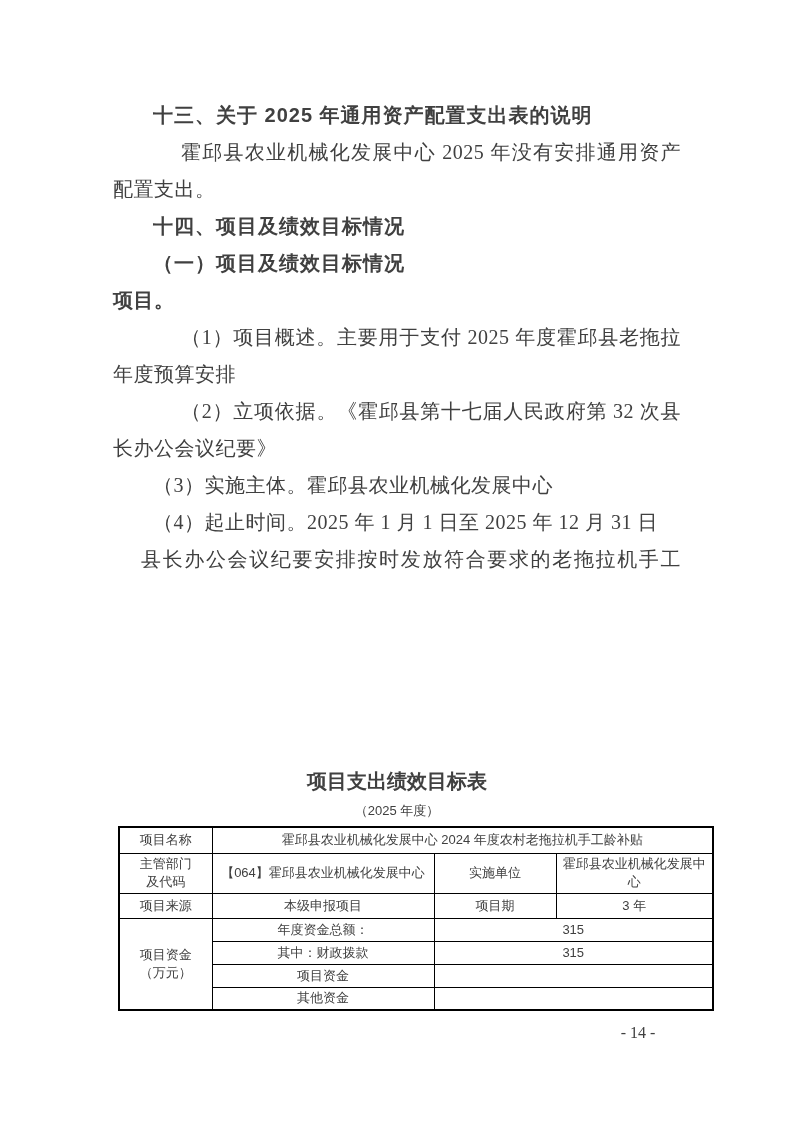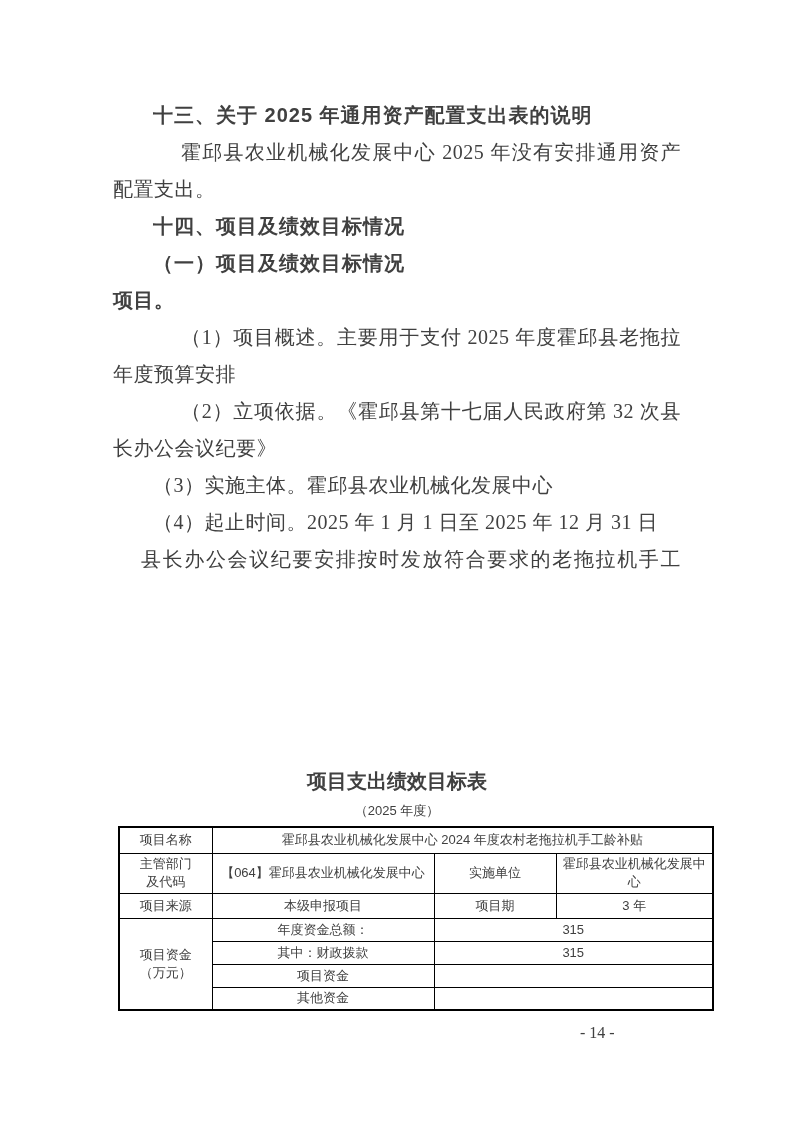--- a/index.html
+++ b/index.html
@@ -70,21 +70,22 @@
   tr.r3 { height:25px; }
   tr.rf { height:23px; }
   td.wrapcell { padding:0 6px; }
   td.fund-name { text-align:left; }
   td.fn0 { padding-left:9px; }
   td.fn1 { padding-left:24px; }
   td.fn2 { padding-left:62px; }
   td.fn3 { padding-left:62px; }
   td.fund-value { text-align:right; padding-right:5px; }
   .page-number {
-    position:absolute; left:580px; top:1022px; width:90px;
+    position:absolute; left:593px; top:1022px; width:90px;
+    text-align:center;
     font-size:16px; line-height:22px;
     font-family:"Liberation Serif", serif;
   }
 </style>
 </head>
 <body>
 
 <div class="page">
 
   <div class="doc-lines">

